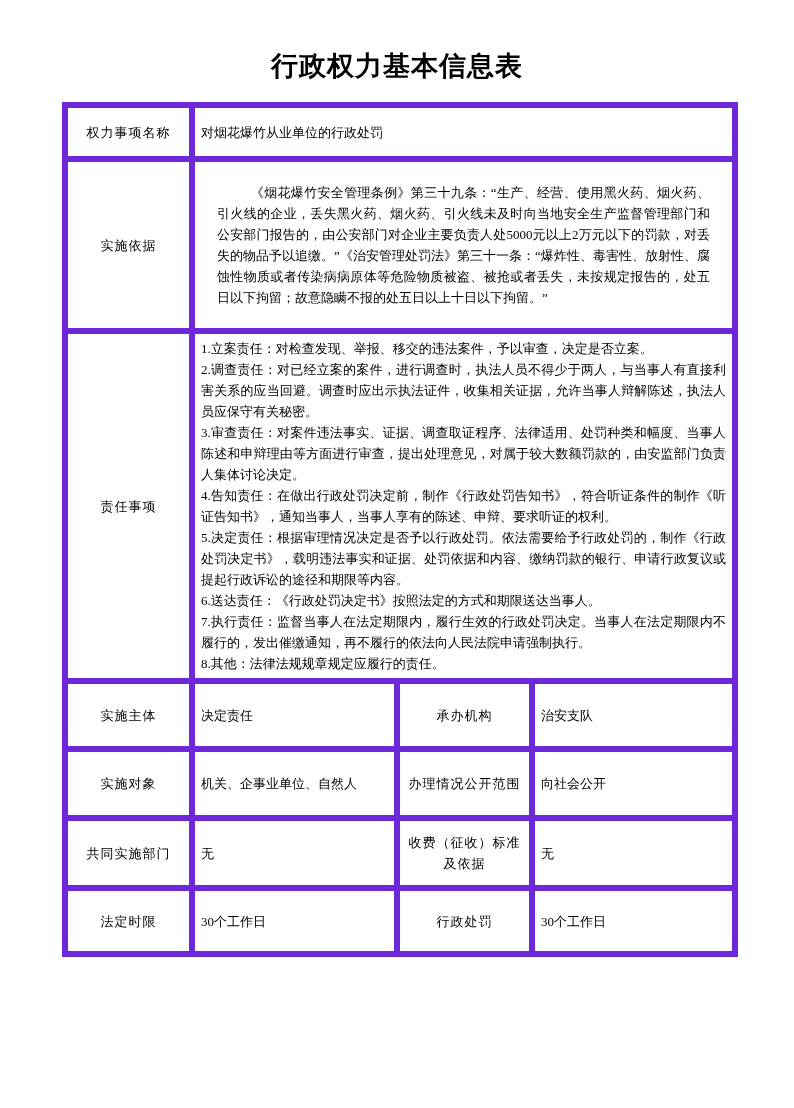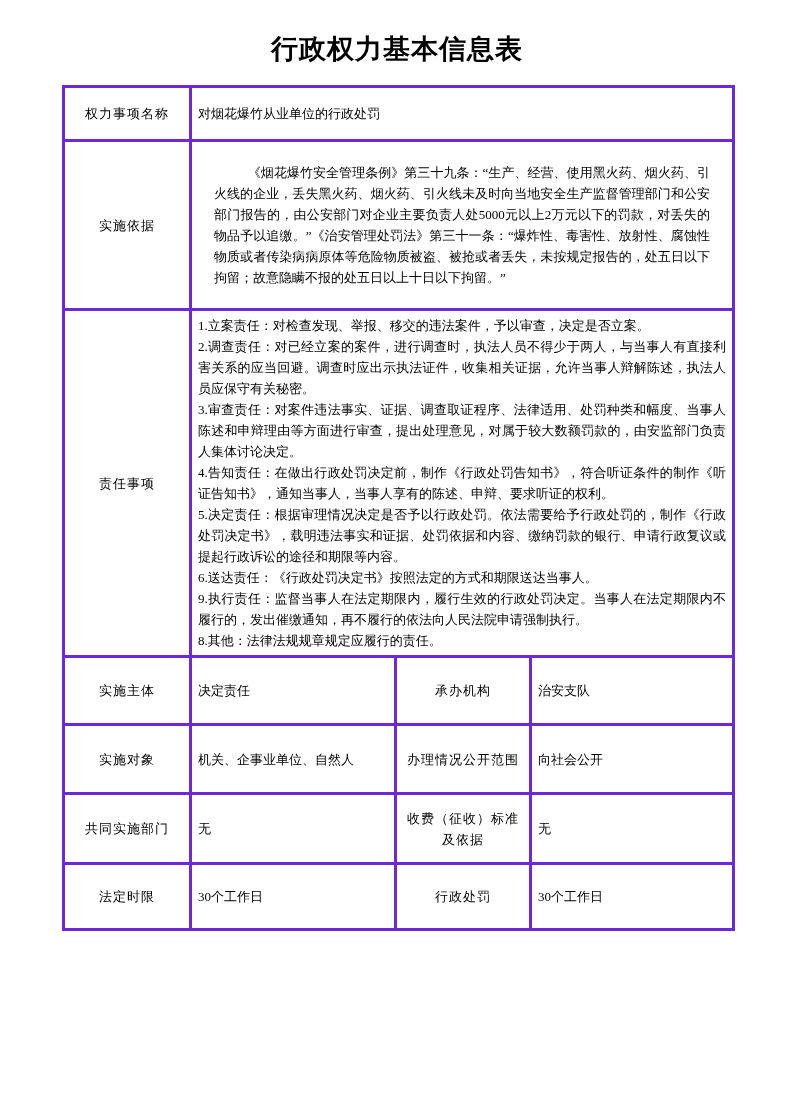--- a/index.html
+++ b/index.html
@@ -8,41 +8,41 @@
     background: #ffffff;
     width: 794px;
     height: 1108px;
     font-family: "Liberation Serif", "DejaVu Serif", serif;
     color: #000000;
   }
   .page {
     width: 794px;
     height: 1108px;
     box-sizing: border-box;
-    padding-top: 31px;
+    padding-top: 48px;
     overflow: hidden;
     border-radius: 10px;
   }
   .doc-title {
     margin: 0 0 18px 0;
     text-align: center;
     font-size: 27px;
     font-weight: bold;
     letter-spacing: 1px;
     font-family: "Liberation Serif", "DejaVu Serif", serif;
   }
   table.info-table {
     border-collapse: collapse;
     table-layout: fixed;
     width: 670px;
     margin: 0 auto 0 62px;
     border: 2px solid #000;
   }
   table.info-table td {
-    border: 3px solid #6d28d9;
+    border: 6px solid #6d28d9;
     font-size: 13px;
     line-height: 21px;
     padding: 4px 6px;
     vertical-align: middle;
     box-sizing: border-box;
     word-break: break-all;
   }
   td.label-cell {
     text-align: center;
     letter-spacing: 1px;
@@ -103,21 +103,21 @@
     <tr class="r-duty">
       <td class="label-cell">责任事项</td>
       <td class="text-cell" colspan="3">
         <div class="duty-list">
           <div class="duty-line">1.立案责任：对检查发现、举报、移交的违法案件，予以审查，决定是否立案。</div>
           <div class="duty-line">2.调查责任：对已经立案的案件，进行调查时，执法人员不得少于两人，与当事人有直接利害关系的应当回避。调查时应出示执法证件，收集相关证据，允许当事人辩解陈述，执法人员应保守有关秘密。</div>
           <div class="duty-line">3.审查责任：对案件违法事实、证据、调查取证程序、法律适用、处罚种类和幅度、当事人陈述和申辩理由等方面进行审查，提出处理意见，对属于较大数额罚款的，由安监部门负责人集体讨论决定。</div>
           <div class="duty-line">4.告知责任：在做出行政处罚决定前，制作《行政处罚告知书》，符合听证条件的制作《听证告知书》，通知当事人，当事人享有的陈述、申辩、要求听证的权利。</div>
           <div class="duty-line">5.决定责任：根据审理情况决定是否予以行政处罚。依法需要给予行政处罚的，制作《行政处罚决定书》，载明违法事实和证据、处罚依据和内容、缴纳罚款的银行、申请行政复议或提起行政诉讼的途径和期限等内容。</div>
           <div class="duty-line">6.送达责任：《行政处罚决定书》按照法定的方式和期限送达当事人。</div>
-          <div class="duty-line">9.执行责任：监督当事人在法定期限内，履行生效的行政处罚决定。当事人在法定期限内不履行的，发出催缴通知，再不履行的依法向人民法院申请强制执行。</div>
+          <div class="duty-line">7.执行责任：监督当事人在法定期限内，履行生效的行政处罚决定。当事人在法定期限内不履行的，发出催缴通知，再不履行的依法向人民法院申请强制执行。</div>
           <div class="duty-line">8.其他：法律法规规章规定应履行的责任。</div>
         </div>
       </td>
     </tr>
 
     <tr class="r-subj">
       <td class="label-cell">实施主体</td>
       <td class="center-cell">决定责任</td>
       <td class="label-cell">承办机构</td>
       <td class="center-cell">治安支队</td>

